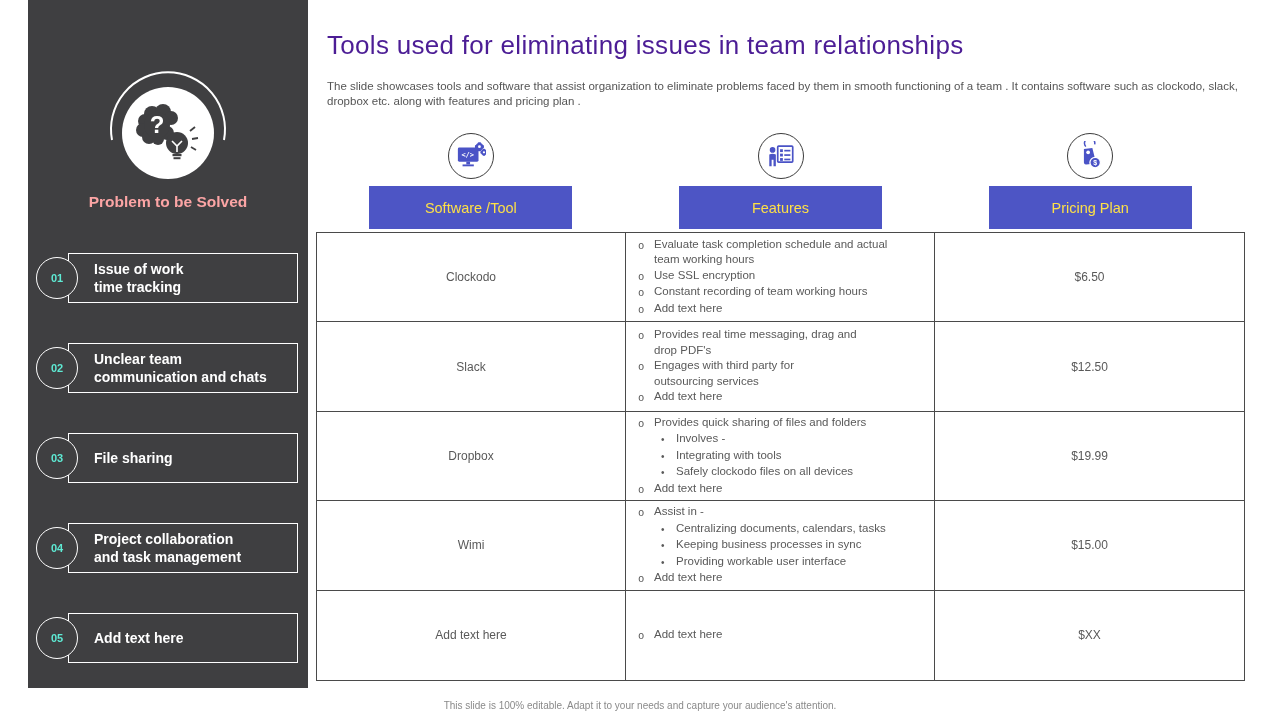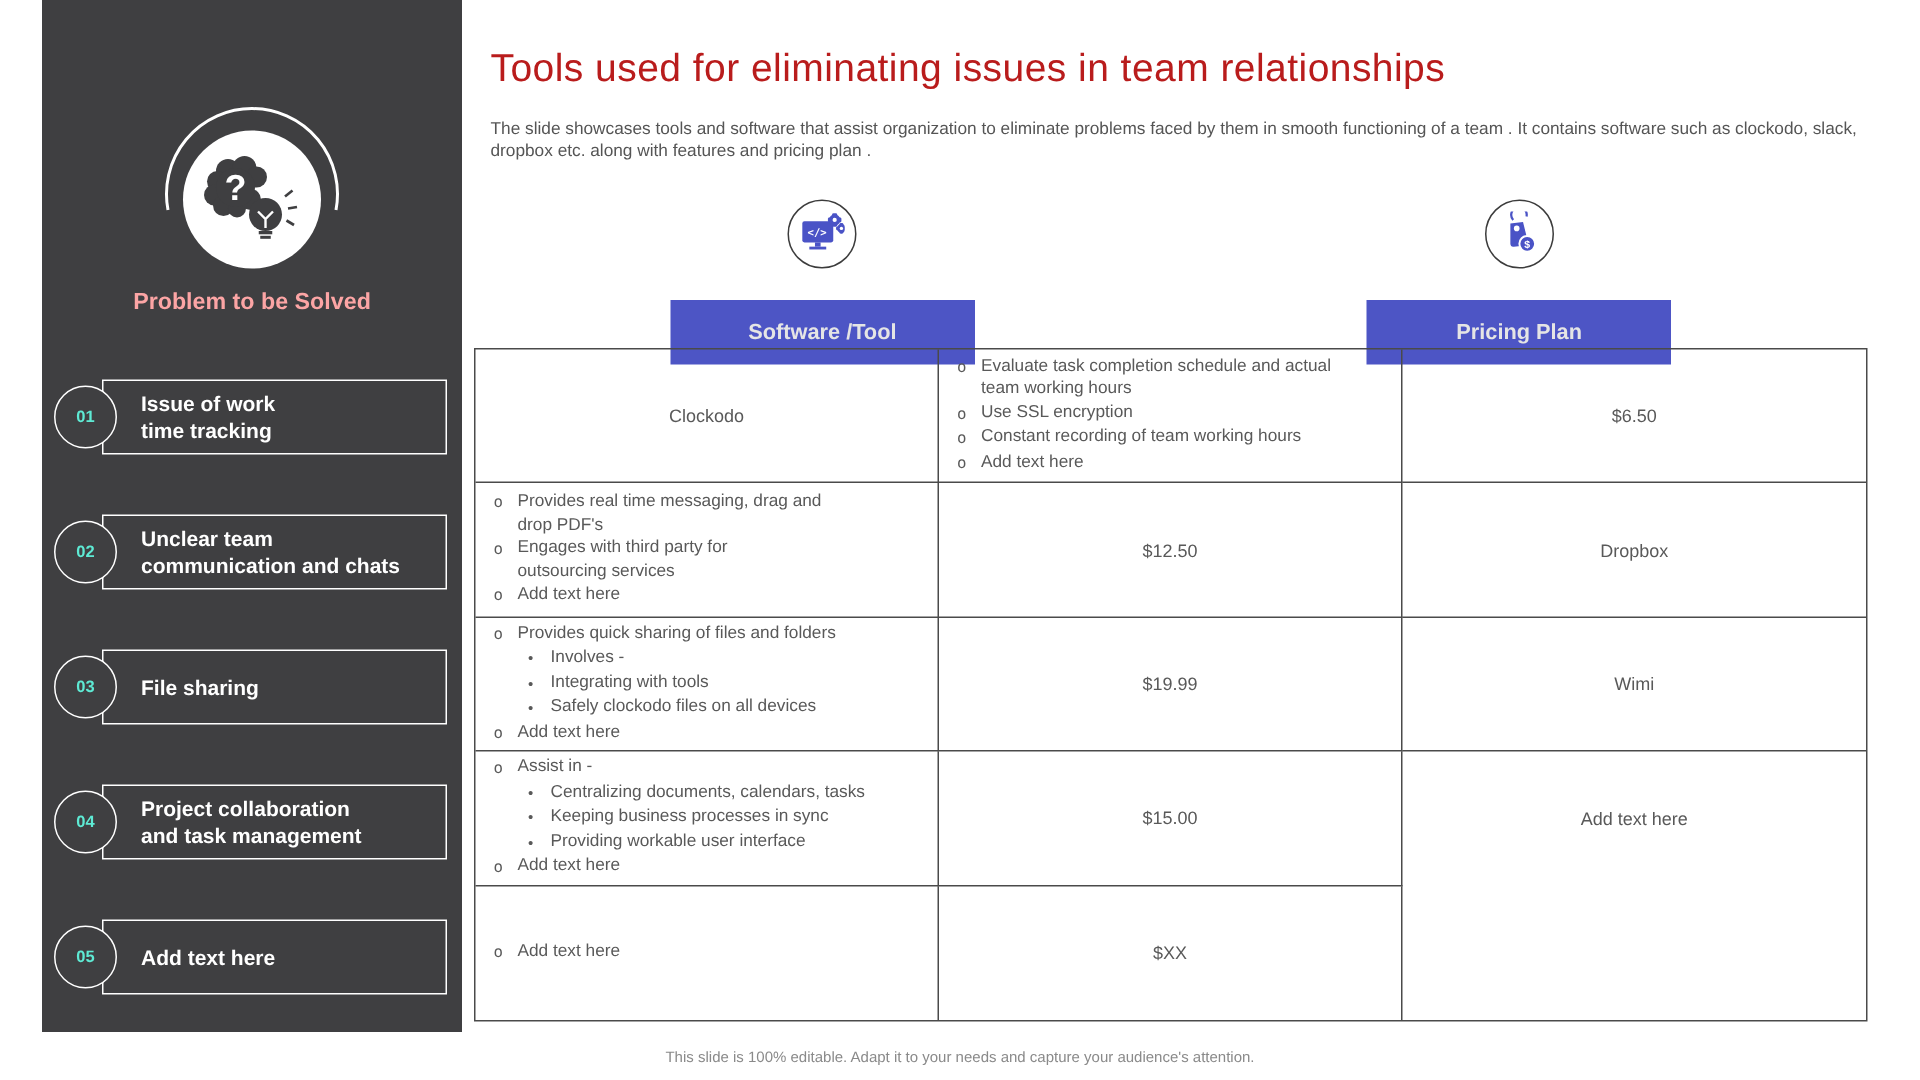--- a/index.html
+++ b/index.html
@@ -20,31 +20,31 @@
   .sb-item{position:absolute;left:0;width:100%;height:50px}
   .sb-box{position:absolute;left:40px;top:0;width:230px;height:50px;border:1.5px solid #fff;
     display:flex;align-items:center;padding-left:25px;color:#ffffff;font-weight:bold;
     font-size:14px;line-height:18.5px;white-space:pre-line}
   .sb-num{position:absolute;left:8px;top:4px;width:42px;height:42px;border:1.5px solid #fff;
     border-radius:50%;background:var(--sidebar-bg);color:#5eead4;font-weight:bold;font-size:11px;
     display:flex;align-items:center;justify-content:center;z-index:2}
 
   
   .title{position:absolute;left:327px;top:28px;font-size:26px;line-height:34px;
-    color:#b91c1c;letter-spacing:.3px}
+    color:#4c1d95;letter-spacing:.3px}
   .subtitle{position:absolute;left:327px;top:79px;width:920px;font-size:11.5px;
     line-height:15px;color:#555}
 
   
   .columns{position:absolute;left:316px;top:133px;width:929px;display:flex}
   .col{flex:1;display:flex;flex-direction:column;align-items:center}
   .icon-circle{width:46px;height:46px;border:1px solid #3c3c3c;border-radius:50%;
     background:#fff;display:flex;align-items:center;justify-content:center}
-  .band{margin-top:21px;width:203px;height:43px;background:var(--accent);color:#e5e5e5;
-    font-weight:bold;font-size:14.5px;display:flex;align-items:center;justify-content:center}
+  .band{margin-top:7px;width:203px;height:43px;background:var(--accent);color:#fde047;
+    font-weight:normal;font-size:14.5px;display:flex;align-items:center;justify-content:center}
 
   
   .tools-table{position:absolute;left:316px;top:232px;width:929px;height:449px;
     display:grid;grid-template-columns:1fr 1fr 1fr;grid-auto-rows:1fr;
     border:1px solid var(--table-border)}
   .cell{border-right:1px solid var(--table-border);border-bottom:1px solid var(--table-border);
     color:var(--body-text);overflow:hidden}
   .tools-table>.cell:nth-child(3n){border-right:none}
   .tools-table>.cell:nth-last-child(-n+3){border-bottom:none}
   .tool-cell,.price-cell{display:flex;align-items:center;justify-content:center;font-size:12px}
@@ -151,20 +151,38 @@
     </g>
     <circle cx="25" cy="6" r="1.5" fill="#ffffff"></circle>
     <circle cx="29.8" cy="12" r="1.2" fill="#ffffff"></circle>
   </svg>
       </div>
     <div class="band">Software /Tool</div>
   </div>
   <div class="col">
     <div class="icon-circle">
         <svg viewBox="0 0 32 32" width="30" height="30">
+    <circle cx="7" cy="9.5" r="3" fill="#4a53c6"></circle>
+    <path d="M3.5 14.5 Q7 12.5 10.5 14.5 L10.5 27 L8 27 L8 20 L6 20 L6 27 L3.5 27 Z" fill="#4a53c6"></path>
+    <rect x="12.5" y="5.5" width="16" height="17" rx="1" fill="none" stroke="#4a53c6" stroke-width="1.8"></rect>
+    <g fill="#4a53c6">
+      <rect x="15" y="8.8" width="3" height="3"></rect>
+      <rect x="19.5" y="9.4" width="6.5" height="1.8"></rect>
+      <rect x="15" y="13.5" width="3" height="3"></rect>
+      <rect x="19.5" y="14.1" width="6.5" height="1.8"></rect>
+      <rect x="15" y="18.2" width="3" height="3"></rect>
+      <rect x="19.5" y="18.8" width="6.5" height="1.8"></rect>
+    </g>
+  </svg>
+      </div>
+    <div class="band">Features</div>
+  </div>
+  <div class="col">
+    <div class="icon-circle">
+        <svg viewBox="0 0 32 32" width="30" height="30">
     <path d="M11.5 6 A5.5 5.5 0 1 1 21 3.5" fill="none" stroke="#4a53c6" stroke-width="1.6"></path>
     <path d="M9.5 8.5 L18.5 7.5 L22 21.5 A2.2 2.2 0 0 1 20 24.2 L12 25 A2.2 2.2 0 0 1 9.5 23 Z" fill="#4a53c6"></path>
     <circle cx="14" cy="12" r="2" fill="#ffffff"></circle>
     <circle cx="21.5" cy="23" r="5.6" fill="#4a53c6" stroke="#ffffff" stroke-width="1.4"></circle>
     <text x="21.5" y="25.6" font-size="7.5" fill="#ffffff" text-anchor="middle" font-weight="bold">$</text>
   </svg>
       </div>
     <div class="band">Pricing Plan</div>
   </div>
 </div>
@@ -184,20 +202,21 @@
       <div class="bullet">
         <span class="marker">o</span>
         <span class="btext">Constant recording of team working hours</span>
       </div>
       <div class="bullet">
         <span class="marker">o</span>
         <span class="btext">Add text here</span>
       </div>
     </div>
     <div class="cell price-cell">$6.50</div>
+    <div class="cell tool-cell">Slack</div>
     <div class="cell features-cell">
       <div class="bullet">
         <span class="marker">o</span>
         <span class="btext">Provides real time messaging, drag and
 drop PDF's</span>
       </div>
       <div class="bullet">
         <span class="marker">o</span>
         <span class="btext">Engages with third party for
 outsourcing services</span>

